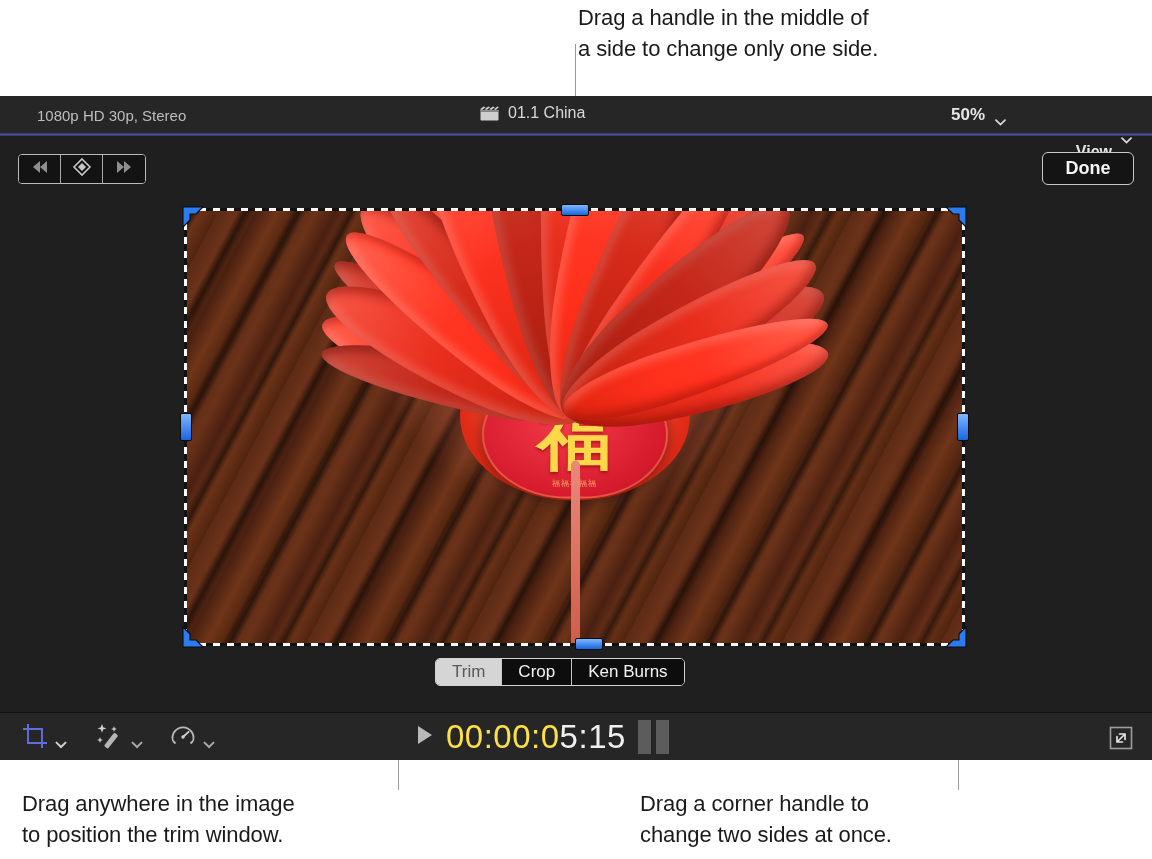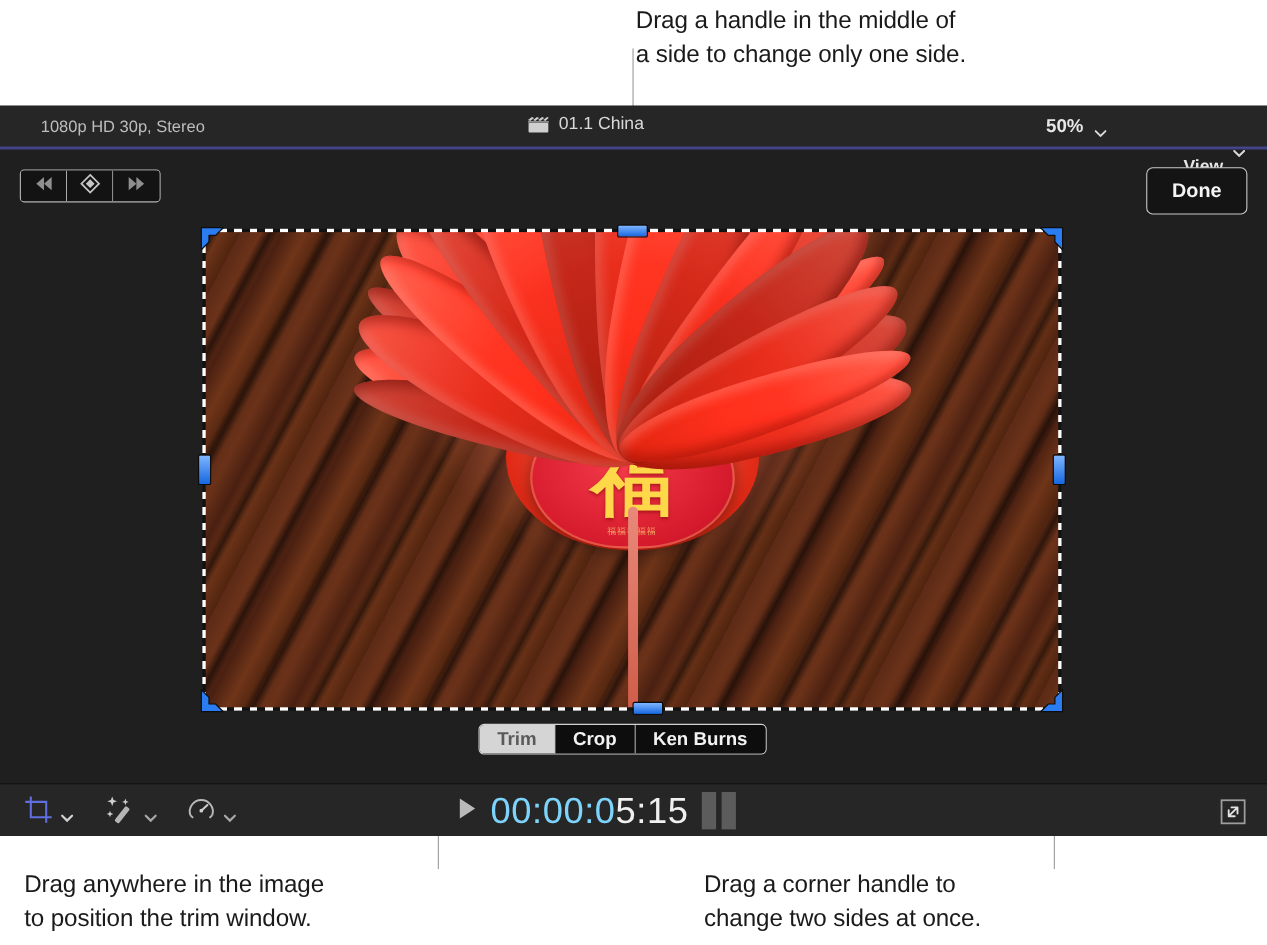--- a/index.html
+++ b/index.html
@@ -91,21 +91,21 @@
     width: 42px; height: 28px;
     display: flex; align-items: center; justify-content: center;
     background: #131313;
     border-right: 1px solid #aaaaaa;
   }
   .kf-btn:last-child { border-right: none; }
 
   
   #done-button {
     position: absolute; right: 18px; top: 56px;
-    min-width: 92px; height: 43px;
+    min-width: 92px; height: 33px;
     background: #141414;
     border: 1px solid #c9c9c9;
     border-radius: 6px;
     color: #f5f5f5; font-size: 18px; font-weight: bold;
     display: flex; align-items: center; justify-content: center;
   }
 
   
   #image-stage {
     position: absolute;
@@ -227,21 +227,21 @@
   
   #mode-switch {
     position: absolute; left: 435px; top: 562px;
     display:flex; height:28px;
     border:1px solid #d2d2d2; border-radius:5px; overflow:hidden;
     background:#111;
   }
   .seg {
     display:flex; align-items:center; justify-content:center;
     padding: 0 16px; height:26px;
-    font-size:17px; font-weight:bold;
+    font-size:17px; font-weight:normal;
     color:#f2f2f2; background:#0d0d0d;
     border-right:1px solid #c6c6c6;
   }
   .seg:last-child { border-right:none; }
   .seg.active { background:#d5d5d5; color:#5a5a5a; }
 
   
   #bottom-bar {
     position:absolute; left:0; top: 616px;
     width:1152px; height:48px;
@@ -252,21 +252,21 @@
     position:absolute; display:flex; align-items:center; gap:7px; top:10px;
   }
   #tool-crop { left: 22px; }
   #tool-enhance { left: 96px; }
   #tool-speed { left: 170px; }
   #timecode {
     position:absolute; left:415px; top:5px;
     display:flex; align-items:center; gap:12px;
   }
   #tc-text { font-size: 33px; letter-spacing: 0.5px; font-family:"Liberation Sans",sans-serif; }
-  #tc-text .dim { color:#7dd3fc; }
+  #tc-text .dim { color:#fde047; }
   #tc-text .lit { color:#f0f0f0; }
   #audio-meter { display:flex; gap:5px; align-items:flex-end; }
   #audio-meter i { display:block; width:13px; height:34px; background:#5c5c5c; }
   #expand-button {
     position:absolute; right:18px; top:12px;
     width:26px; height:26px;
   }
 </style>
 </head>
 <body>

